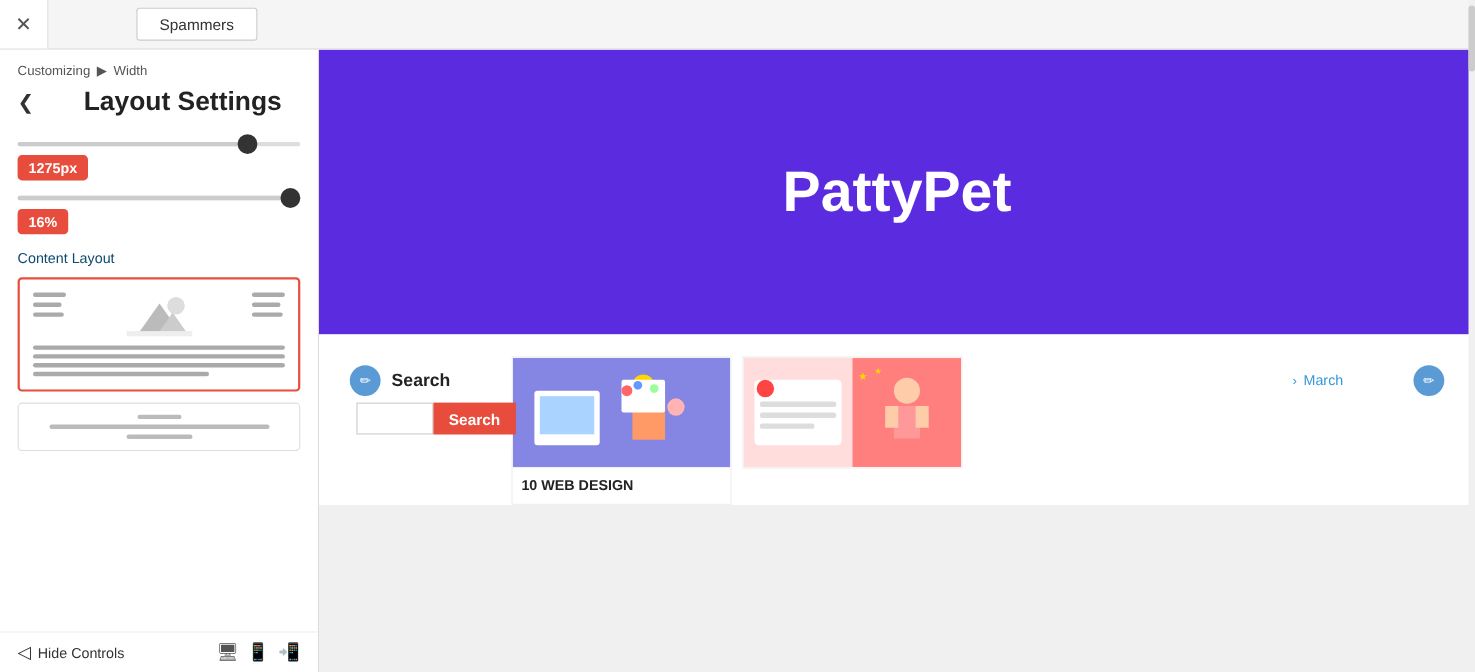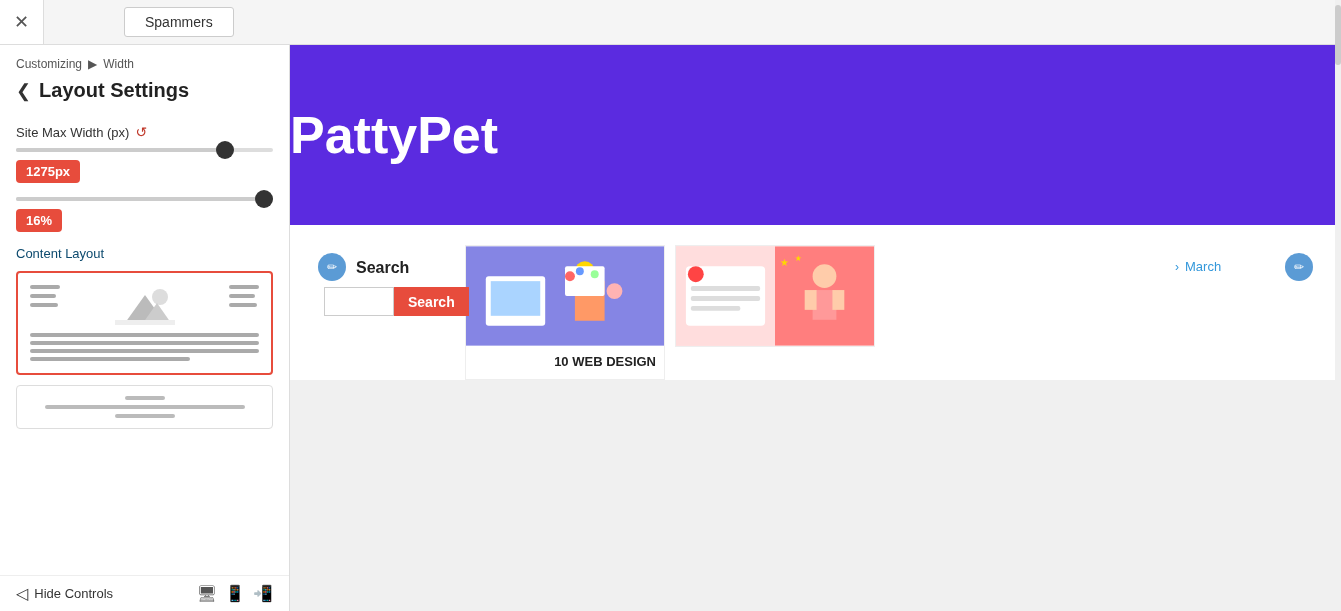--- a/index.html
+++ b/index.html
@@ -71,23 +71,24 @@
       align-items: center;
       gap: 8px;
       padding: 4px 16px 12px;
       cursor: pointer;
     }
     .back-icon {
       font-size: 18px;
       color: #333;
     }
     .section-title {
-      font-size: 20px;
+      font-size: 24px;
       font-weight: 600;
       color: #222;
+      margin-left: 37px;
     }
 
     .sidebar-content {
       padding: 10px 16px 16px;
       flex: 1;
     }
 
     .setting-label {
       font-size: 13px;
       color: #333;
@@ -226,21 +227,22 @@
       flex: 1;
       overflow-y: auto;
       background: #f0f0f0;
     }
 
     
     .hero-section {
       background: #5b2be0;
       display: flex;
       align-items: center;
-      height: 180px;
+      justify-content: center;
+      height: 259px;
     }
     .hero-title {
       color: #fff;
       font-size: 52px;
       font-weight: 800;
     }
 
     
     .content-grid {
       display: flex;
@@ -315,21 +317,20 @@
       display: flex;
       align-items: center;
       justify-content: center;
     }
     .post-card-image svg {
       width: 100%;
       height: 100%;
     }
     .post-card-content {
       padding: 8px;
-      text-align: right;
     }
     .post-card-title {
       font-size: 13px;
       font-weight: 700;
       color: #222;
       line-height: 1.3;
     }
     .post-card-excerpt {
       font-size: 11px;
       color: #666;
@@ -425,24 +426,20 @@
 
       <div class="back-btn">
         <span class="back-icon">❮</span>
         <span class="section-title">Layout Settings</span>
       </div>
 
       <div class="sidebar-scroll-area">
         <div class="sidebar-content">
 
           
-          <div class="setting-label">
-            <span>Site Max Width (px)</span>
-            <span class="reset-icon">↺</span>
-          </div>
           <div class="slider-container">
             <div class="slider-track">
               <div class="slider-fill" style="width: 82%;"></div>
               <div class="slider-thumb" style="left: 78%;"></div>
             </div>
           </div>
           <div class="slider-value-badge">1275px</div>
 
           
           <div class="slider-container">

